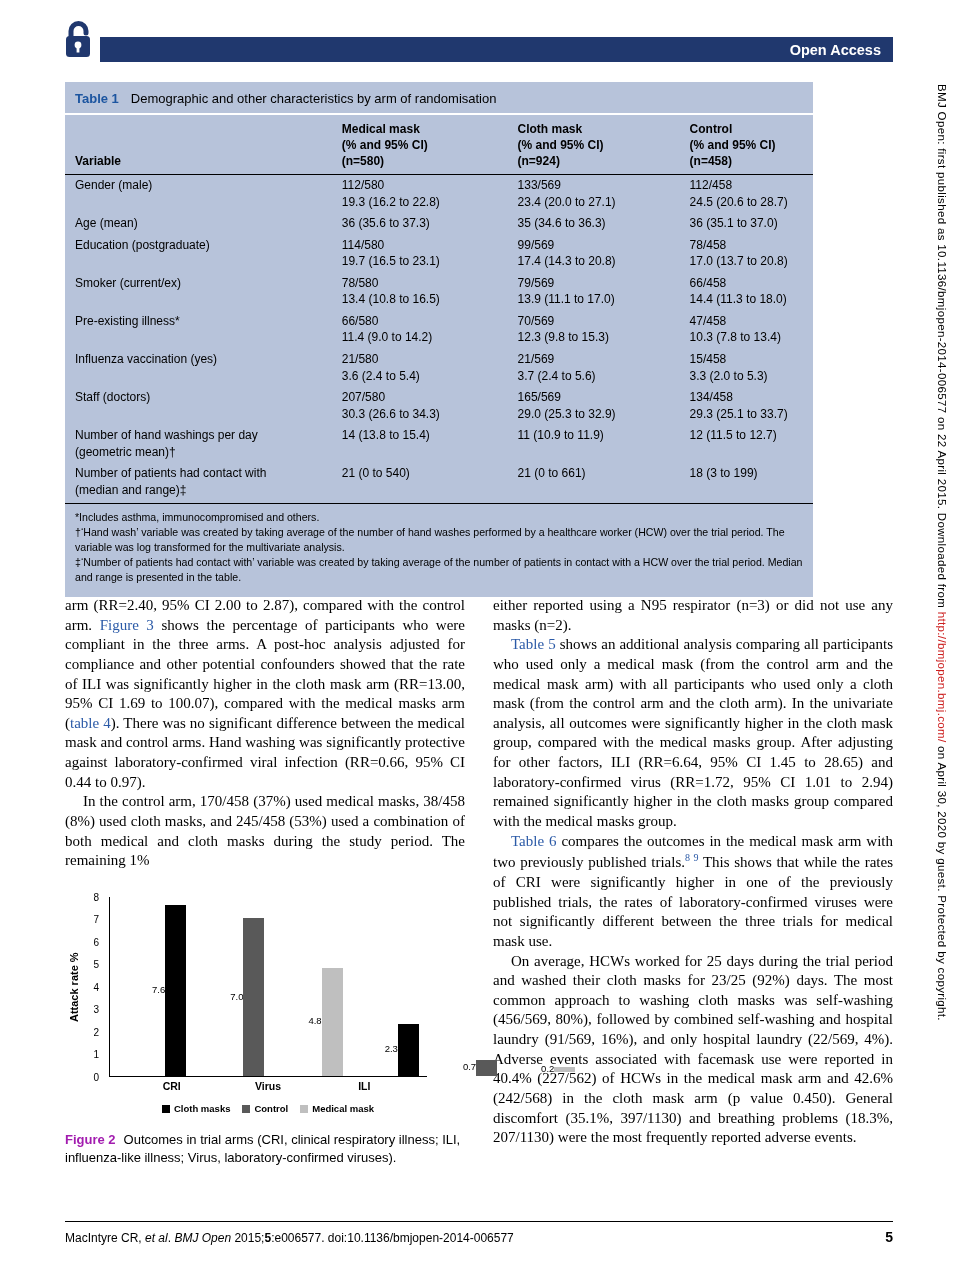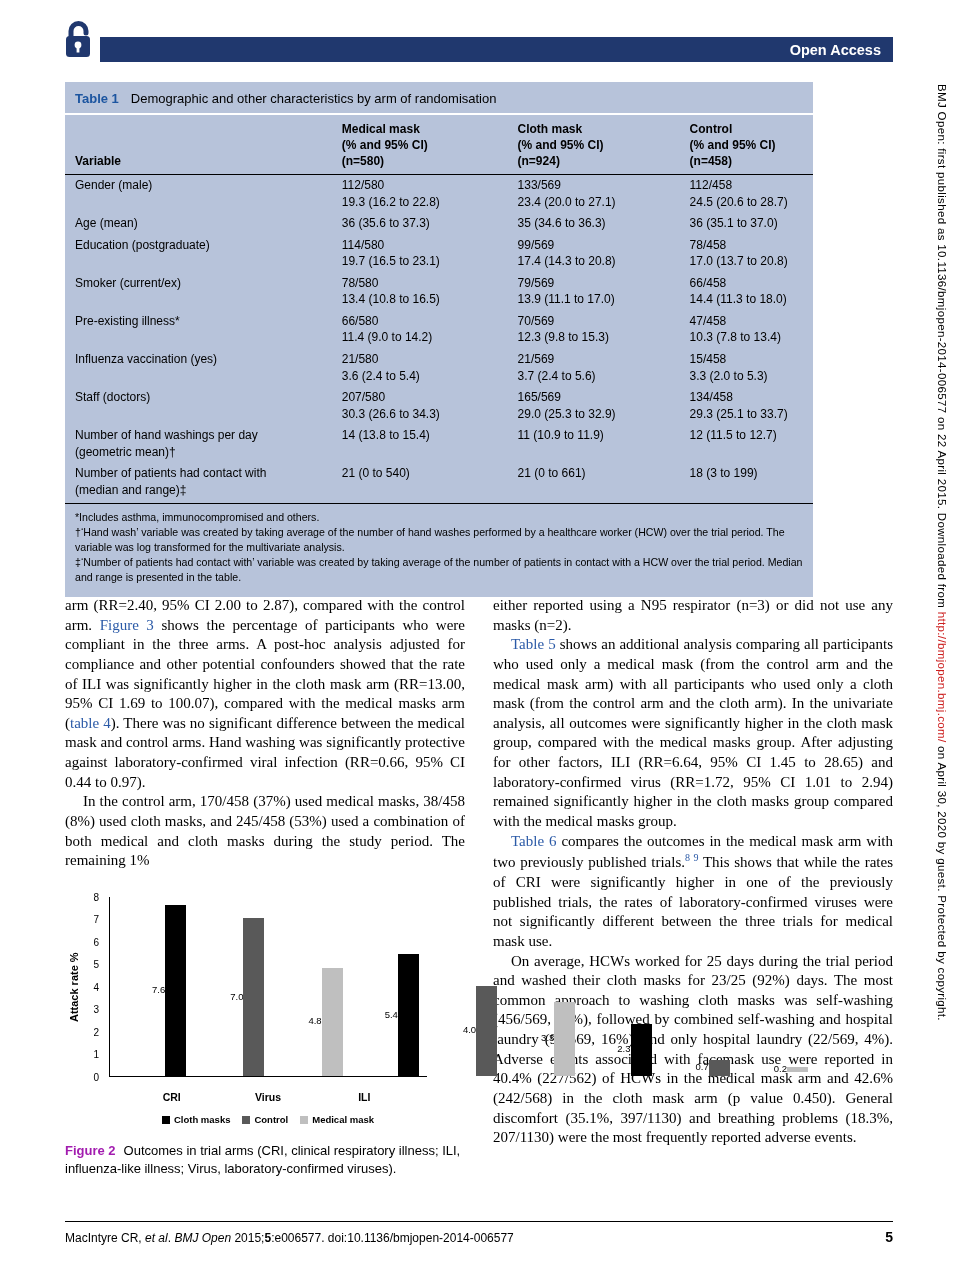--- a/index.html
+++ b/index.html
@@ -41,21 +41,21 @@
           transform:rotate(-90deg); font-size:11px; font-weight:bold; }
   .yticks { position:absolute; left:0; top:0; width:42px; height:182px; }
   .ytick { position:absolute; right:8px; font-size:10px; }
   .plot { position:relative; width:318px; height:180px; border-left:1px solid #000;
           border-bottom:1px solid #000; display:flex; align-items:flex-end;
           justify-content:space-evenly; }
   .group { display:flex; align-items:flex-end; gap:2px; }
   .barwrap { display:flex; flex-direction:row; align-items:center;padding-left:42px; }
   .bval { font-size:9.5px; margin-bottom:1px; }
   .bar { width:21px; }
-  .xlabels { display:flex; justify-content:space-evenly; width:318px; margin-top:14px; }
+  .xlabels { display:flex; justify-content:space-evenly; width:318px; margin-top:3px; }
   .xlab { width:67px; text-align:center; font-weight:bold; font-size:10.5px; }
   .legend { display:flex; justify-content:center; gap:12px; margin-top:9px; width:318px;
             font-size:9.5px; font-weight:bold; }
   .litem { display:flex; align-items:center; }
   .lsq { width:8px; height:8px; display:inline-block; margin-right:4px; }
   figcaption { margin-top:16px; font-size:13px; line-height:1.35; text-align:left; }
   .figlabel { font-weight:bold; color:#a21caf; margin-right:8px; }
 
   
   .footer { position:absolute; left:65px; top:1221px; width:828px; border-top:1.2px solid #000;
@@ -305,34 +305,20 @@
                   <div class="bval">7.0</div>
                   <div class="bar" style="height: 157.5px; background: rgb(89, 89, 89);"></div>
                 </div>
                 <div class="barwrap">
                   <div class="bval">4.8</div>
                   <div class="bar" style="height: 108px; background: rgb(191, 191, 191);"></div>
                 </div>
               </div>
               <div class="group">
                 <div class="barwrap">
-                  <div class="bval">5.4</div>
-                  <div class="bar" style="height: 121.5px; background: rgb(0, 0, 0);"></div>
-                </div>
-                <div class="barwrap">
-                  <div class="bval">4.0</div>
-                  <div class="bar" style="height: 90px; background: rgb(89, 89, 89);"></div>
-                </div>
-                <div class="barwrap">
-                  <div class="bval">3.3</div>
-                  <div class="bar" style="height: 74.25px; background: rgb(191, 191, 191);"></div>
-                </div>
-              </div>
-              <div class="group">
-                <div class="barwrap">
                   <div class="bval">2.3</div>
                   <div class="bar" style="height: 51.75px; background: rgb(0, 0, 0);"></div>
                 </div>
                 <div class="barwrap">
                   <div class="bval">0.7</div>
                   <div class="bar" style="height: 15.75px; background: rgb(89, 89, 89);"></div>
                 </div>
                 <div class="barwrap">
                   <div class="bval">0.2</div>
                   <div class="bar" style="height: 4.5px; background: rgb(191, 191, 191);"></div>

